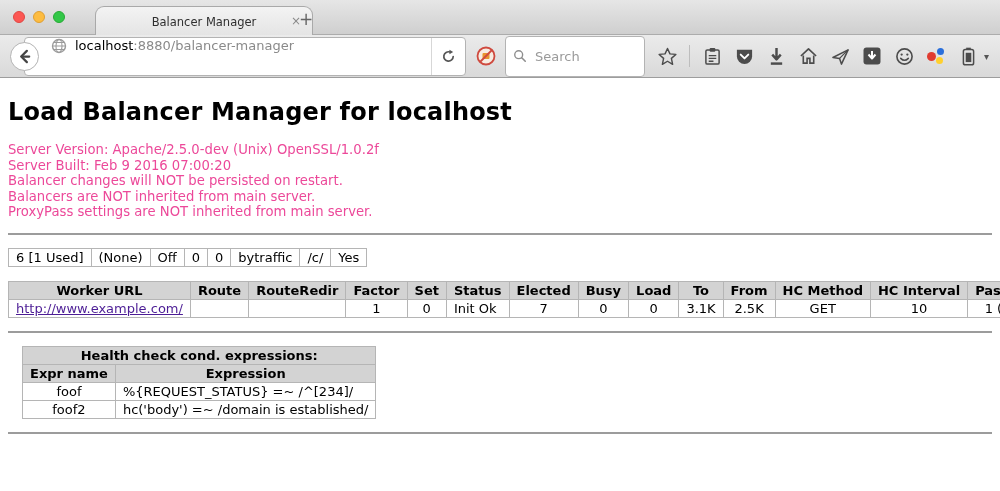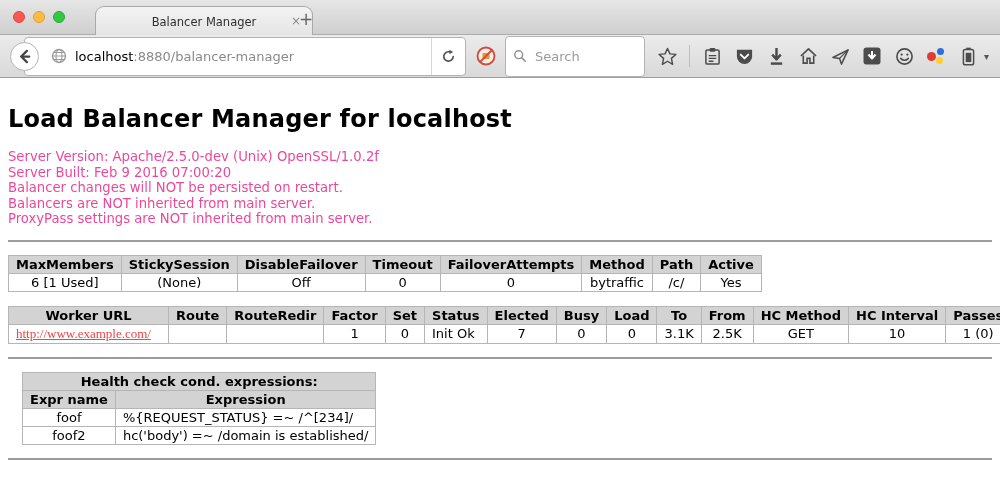--- a/index.html
+++ b/index.html
@@ -44,21 +44,21 @@
   }
   .back-btn {
     width:29px; height:29px; border-radius:50%;
     background:#fff; border:1px solid #b3b3b3;
     display:flex; align-items:center; justify-content:center;
     z-index:2; flex:none;
   }
   .urlbar {
     margin-left:-15px; flex:none; width:442px; height:39px;
     background:#fff; border:1px solid #b3b3b3; border-radius:4px;
-    display:flex; align-items:center; padding-left:24px; position:relative;
+    display:flex; padding-left:24px; position:relative;
   }
   .url-globe { margin:0 8px 0 2px; flex:none; }
   .url-text { font-size:13px; white-space:nowrap; overflow:hidden; }
   .url-domain { color:#000; }
   .url-path { color:#8a8a8a; }
   .url-reload {
     margin-left:auto; border-left:1px solid #d7d7d7; height:100%;
     width:34px; display:flex; align-items:center; justify-content:center;
   }
   .blocked-wrap { margin:0 9px 0 10px; flex:none; }
@@ -76,21 +76,21 @@
   .vsep { width:1px; height:22px; background:#bdbdbd; }
   .icn { width:20px; height:20px; display:flex; align-items:center; justify-content:center; flex:none; }
   .caret-glyph { font-size:10px; color:#555; margin-left:-6px; }
   
   .dots { position:relative; width:18px; height:18px; }
   .dots i { position:absolute; border-radius:50%; display:block; }
   .dots .d1 { width:9px; height:9px; background:#e03c31; left:0; top:5px; }
   .dots .d2 { width:7px; height:7px; background:#2a6fdb; right:1px; top:1px; }
   .dots .d3 { width:7px; height:7px; background:#ffd02e; right:2px; bottom:1px; }
   
-  .content { padding:8px 8px 0 8px; background:#fff; height:364px; }
+  .content { padding:1px 8px 0 8px; background:#fff; height:364px; }
   h1.page-title {
     font-size:24px; font-weight:bold; color:#000;
     margin:19px 0 16px 0; letter-spacing:0.2px;
   }
   .info-lines { font-size:13.2px; line-height:15.5px; color:#ec4899; }
   hr.rule { border:none; height:2px; background:#9c9c9c; margin:13px 0; }
   .lb-heading { font-size:15px; font-weight:bold; margin:16px 0 15px 0; }
   .lb-heading a { color:#551a8b; text-decoration:underline; }
   table.tbl {
     border-collapse:collapse; font-size:13px; color:#000; background:#fff;
@@ -98,21 +98,21 @@
   }
   .tbl th, .tbl td {
     border:1px solid #b5b5b5; padding:1px 7px; text-align:center; height:18px;
     white-space:nowrap;
   }
   .tbl th { background:#d3d3d3; font-weight:bold; }
   .worker-table { margin-top:14px; }
   .worker-table td:first-child { text-align:left; min-width:160px; }
   .worker-table td:nth-child(6) { text-align:left; }
   .worker-table th:nth-child(13) { min-width:72px; }
-  .worker-table td a { color:#ef4444; text-decoration:underline;font-family:Liberation Serif, serif; }
+  .worker-table td a { color:#4c1d95; text-decoration:underline; }
   .hc-table { margin-top:0;margin-left:14px; }
   .hc-table td.expr { text-align:left; }
   .hr-bottom { margin:12px 0 8px 0; }
   .hr-mid { margin:13px 0 8px 0; }
 </style>
 </head>
 <body>
 
 <div class="titlebar">
   <div class="traffic">
@@ -243,30 +243,20 @@
     <div>Balancer changes will NOT be persisted on restart.</div>
     <div>Balancers are NOT inherited from main server.</div>
     <div>ProxyPass settings are NOT inherited from main server.</div>
   </div>
 
   <hr class="rule">
 
 
   <table class="tbl balancer-table">
     <tbody>
-      <tr>
-          <th>MaxMembers</th>
-          <th>StickySession</th>
-          <th>DisableFailover</th>
-          <th>Timeout</th>
-          <th>FailoverAttempts</th>
-          <th>Method</th>
-          <th>Path</th>
-          <th>Active</th>
-        </tr>
       <tr>
           <td>6 [1 Used]</td>
           <td>(None)</td>
           <td>Off</td>
           <td>0</td>
           <td>0</td>
           <td>bytraffic</td>
           <td>/c/</td>
           <td>Yes</td>
         </tr>

